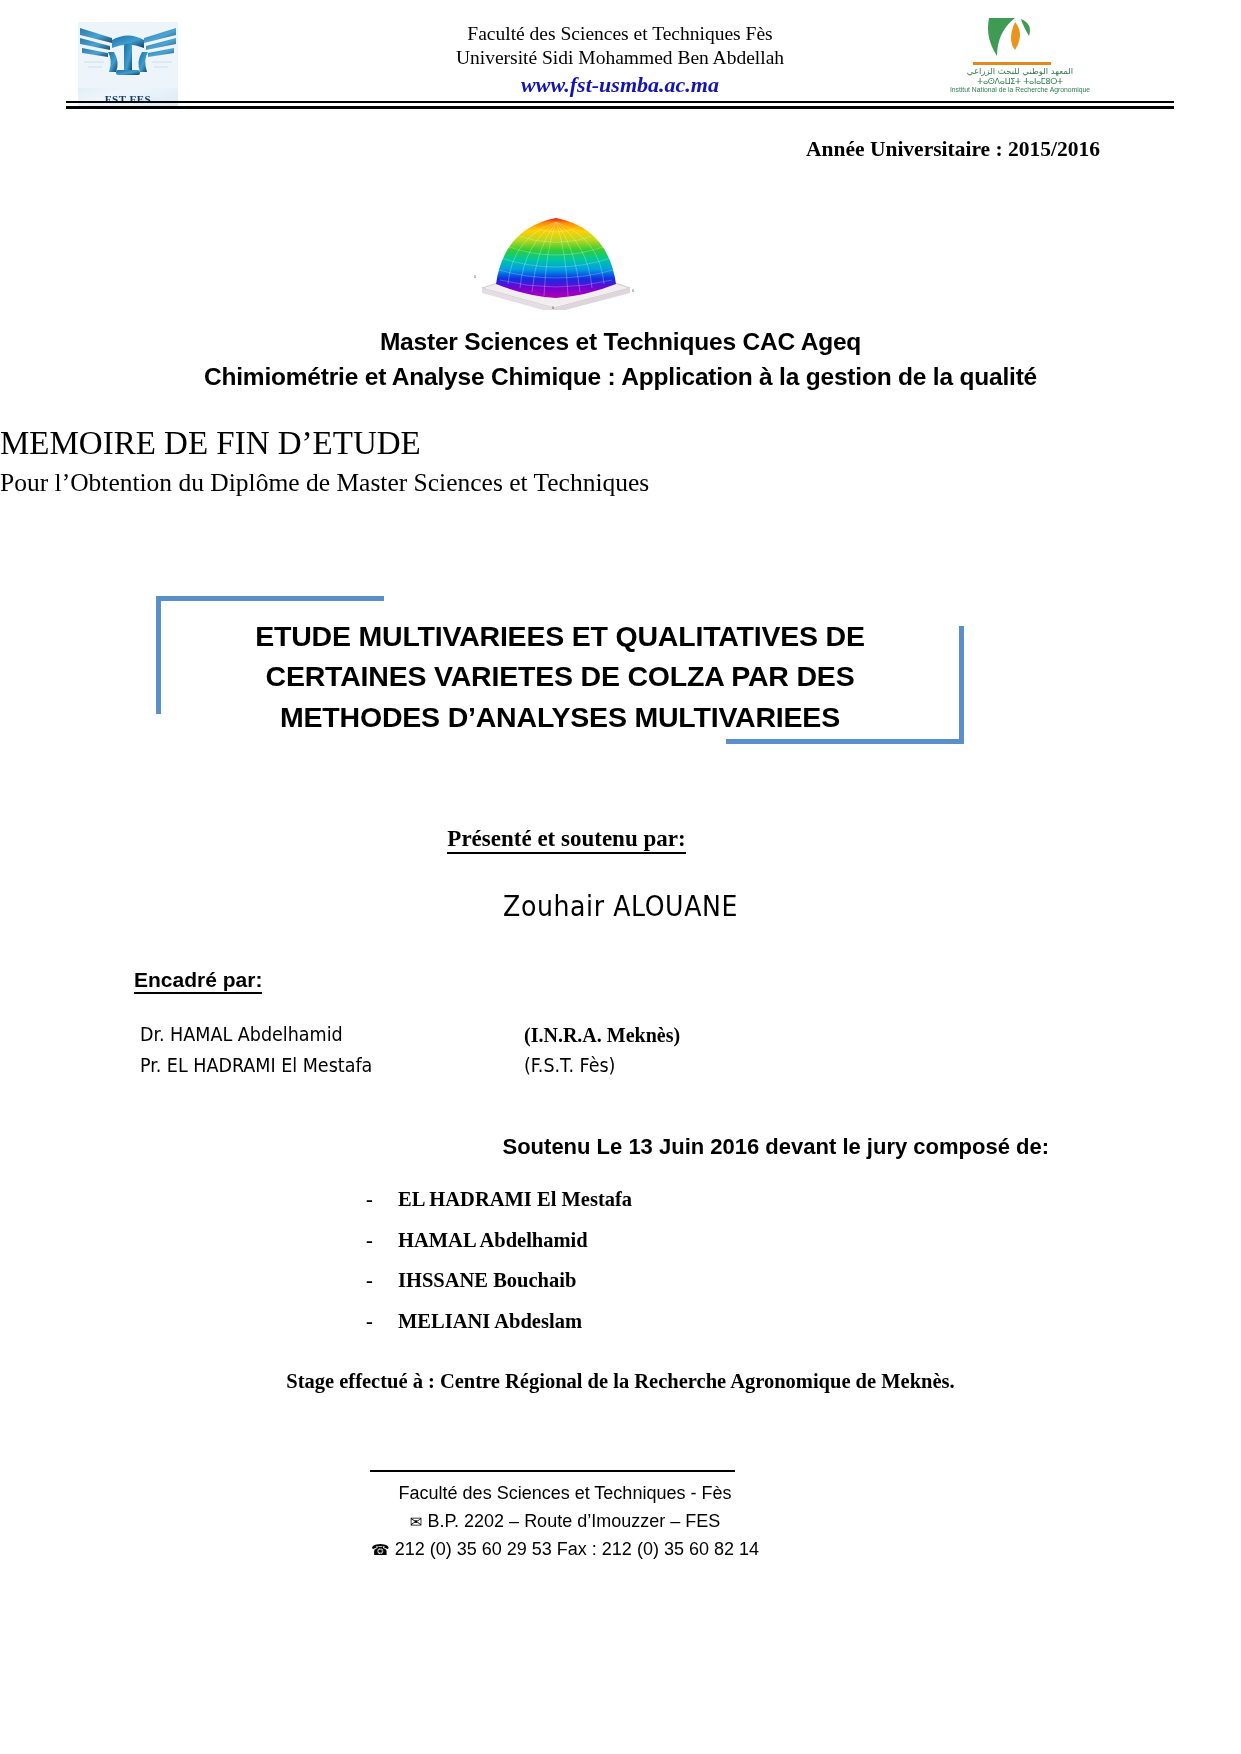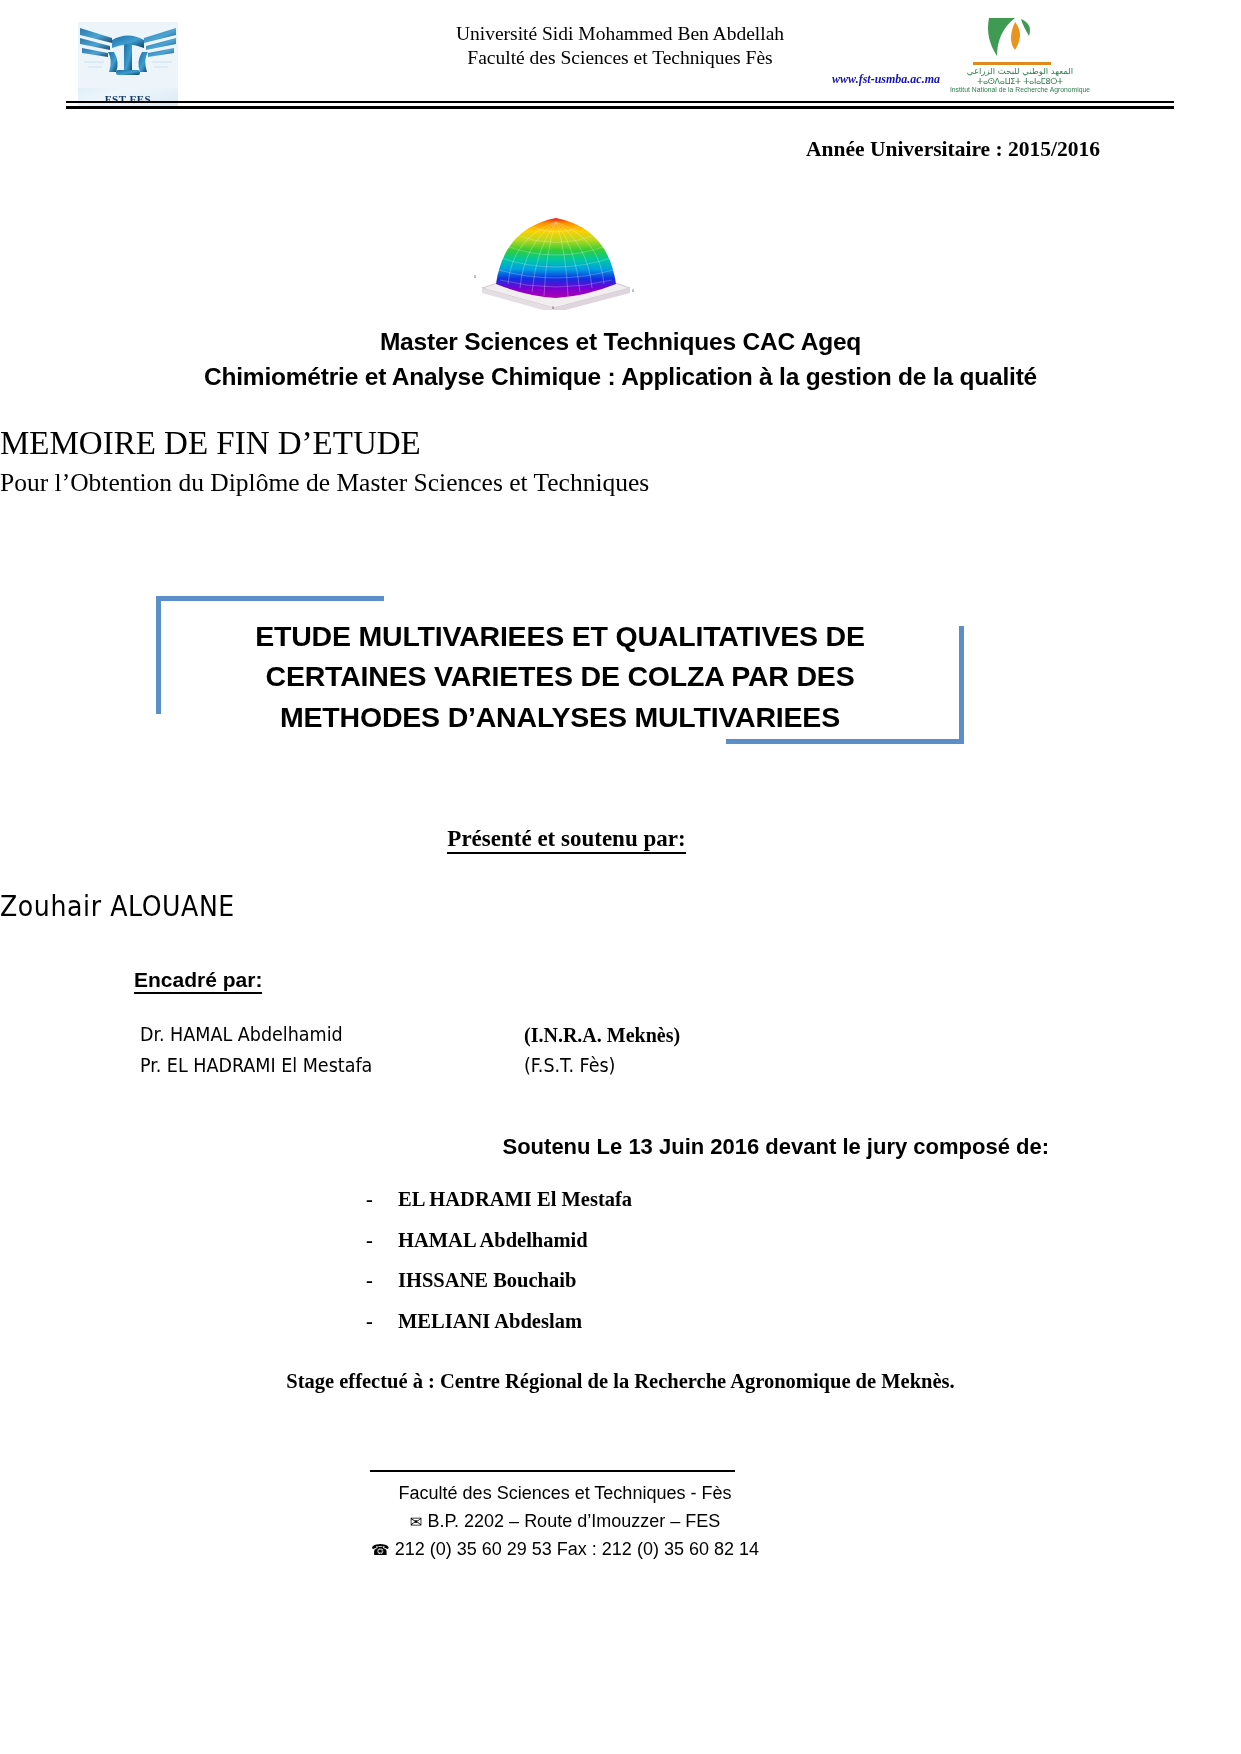--- a/index.html
+++ b/index.html
@@ -13,22 +13,22 @@
   .page{position:relative;width:1241px;height:1754px;}
 
   
   .hdr{position:absolute;left:0;top:0;width:1241px;height:118px;}
   .hdr-center{
     position:absolute;left:300px;top:22px;width:640px;
     text-align:center;line-height:1.22;
   }
   .hdr-line{font-size:19.5px;font-family:"Liberation Serif",serif;}
   .hdr-url{
-    font-size:12px;font-weight:bold;font-style:italic;
-    color:#1414b4;font-family:"Liberation Serif",serif;margin-top:2px;text-align:right;
+    font-size:22px;font-weight:bold;font-style:italic;
+    color:#1414b4;font-family:"Liberation Serif",serif;margin-top:2px;
   }
 
   
   .fst-logo{
     position:absolute;left:78px;top:22px;width:100px;height:85px;
     background:linear-gradient(160deg,#e9f2f8 0%,#cfe4f2 35%,#eef6fb 70%,#dceaf5 100%);
     overflow:hidden;
   }
   .fst-logo svg{display:block;}
   .fst-caption{
@@ -87,21 +87,21 @@
     font-size:28.5px;line-height:1.42;letter-spacing:-.2px;
   }
 
   
   .presente{
     position:absolute;left:0;top:826px;width:1133px;text-align:center;
     font-family:"Liberation Serif",serif;font-weight:bold;font-size:23px;
   }
   .presente span{border-bottom:2px solid #000;padding-bottom:1px;}
   .author{
-    position:absolute;left:0;top:890px;width:1241px;text-align:left;
+    position:absolute;left:0;top:890px;width:1241px;text-align:center;
     font-family:"DejaVu Sans Condensed","DejaVu Sans",sans-serif;
     font-size:28px;letter-spacing:.6px;
   }
 
   
   .encadre-lbl{
     position:absolute;left:134px;top:968px;
     font-family:"Liberation Sans",sans-serif;font-weight:bold;font-size:21px;
   }
   .encadre-lbl span{border-bottom:2px solid #000;padding-bottom:1px;}
@@ -171,22 +171,22 @@
           <line x1="6" y1="40" x2="26" y2="40"></line>
           <line x1="74" y1="40" x2="94" y2="40"></line>
           <line x1="10" y1="45" x2="24" y2="45"></line>
           <line x1="76" y1="45" x2="90" y2="45"></line>
         </g>
       </svg>
       <div class="fst-caption">FST FES</div>
     </div>
 
     <div class="hdr-center">
+      <div class="hdr-line">Faculté des Sciences et Techniques Fès</div>
       <div class="hdr-line">Université Sidi Mohammed Ben Abdellah</div>
-      <div class="hdr-line">Faculté des Sciences et Techniques Fès</div>
       <div class="hdr-url">www.fst-usmba.ac.ma</div>
     </div>
 
     <div class="inra-logo">
       <svg class="inra-mark" viewBox="0 0 62 44">
         <path d="M8 2 L34 2 Q16 16 16 40 Q4 22 8 2 Z" fill="#3f9b54"></path>
         <path d="M34 6 Q44 18 34 34 Q26 24 34 6 Z" fill="#e8941f"></path>
         <path d="M40 3 Q52 8 48 20 Q42 10 40 3 Z" fill="#3f9b54"></path>
       </svg>
       <div class="inra-bar"></div>

